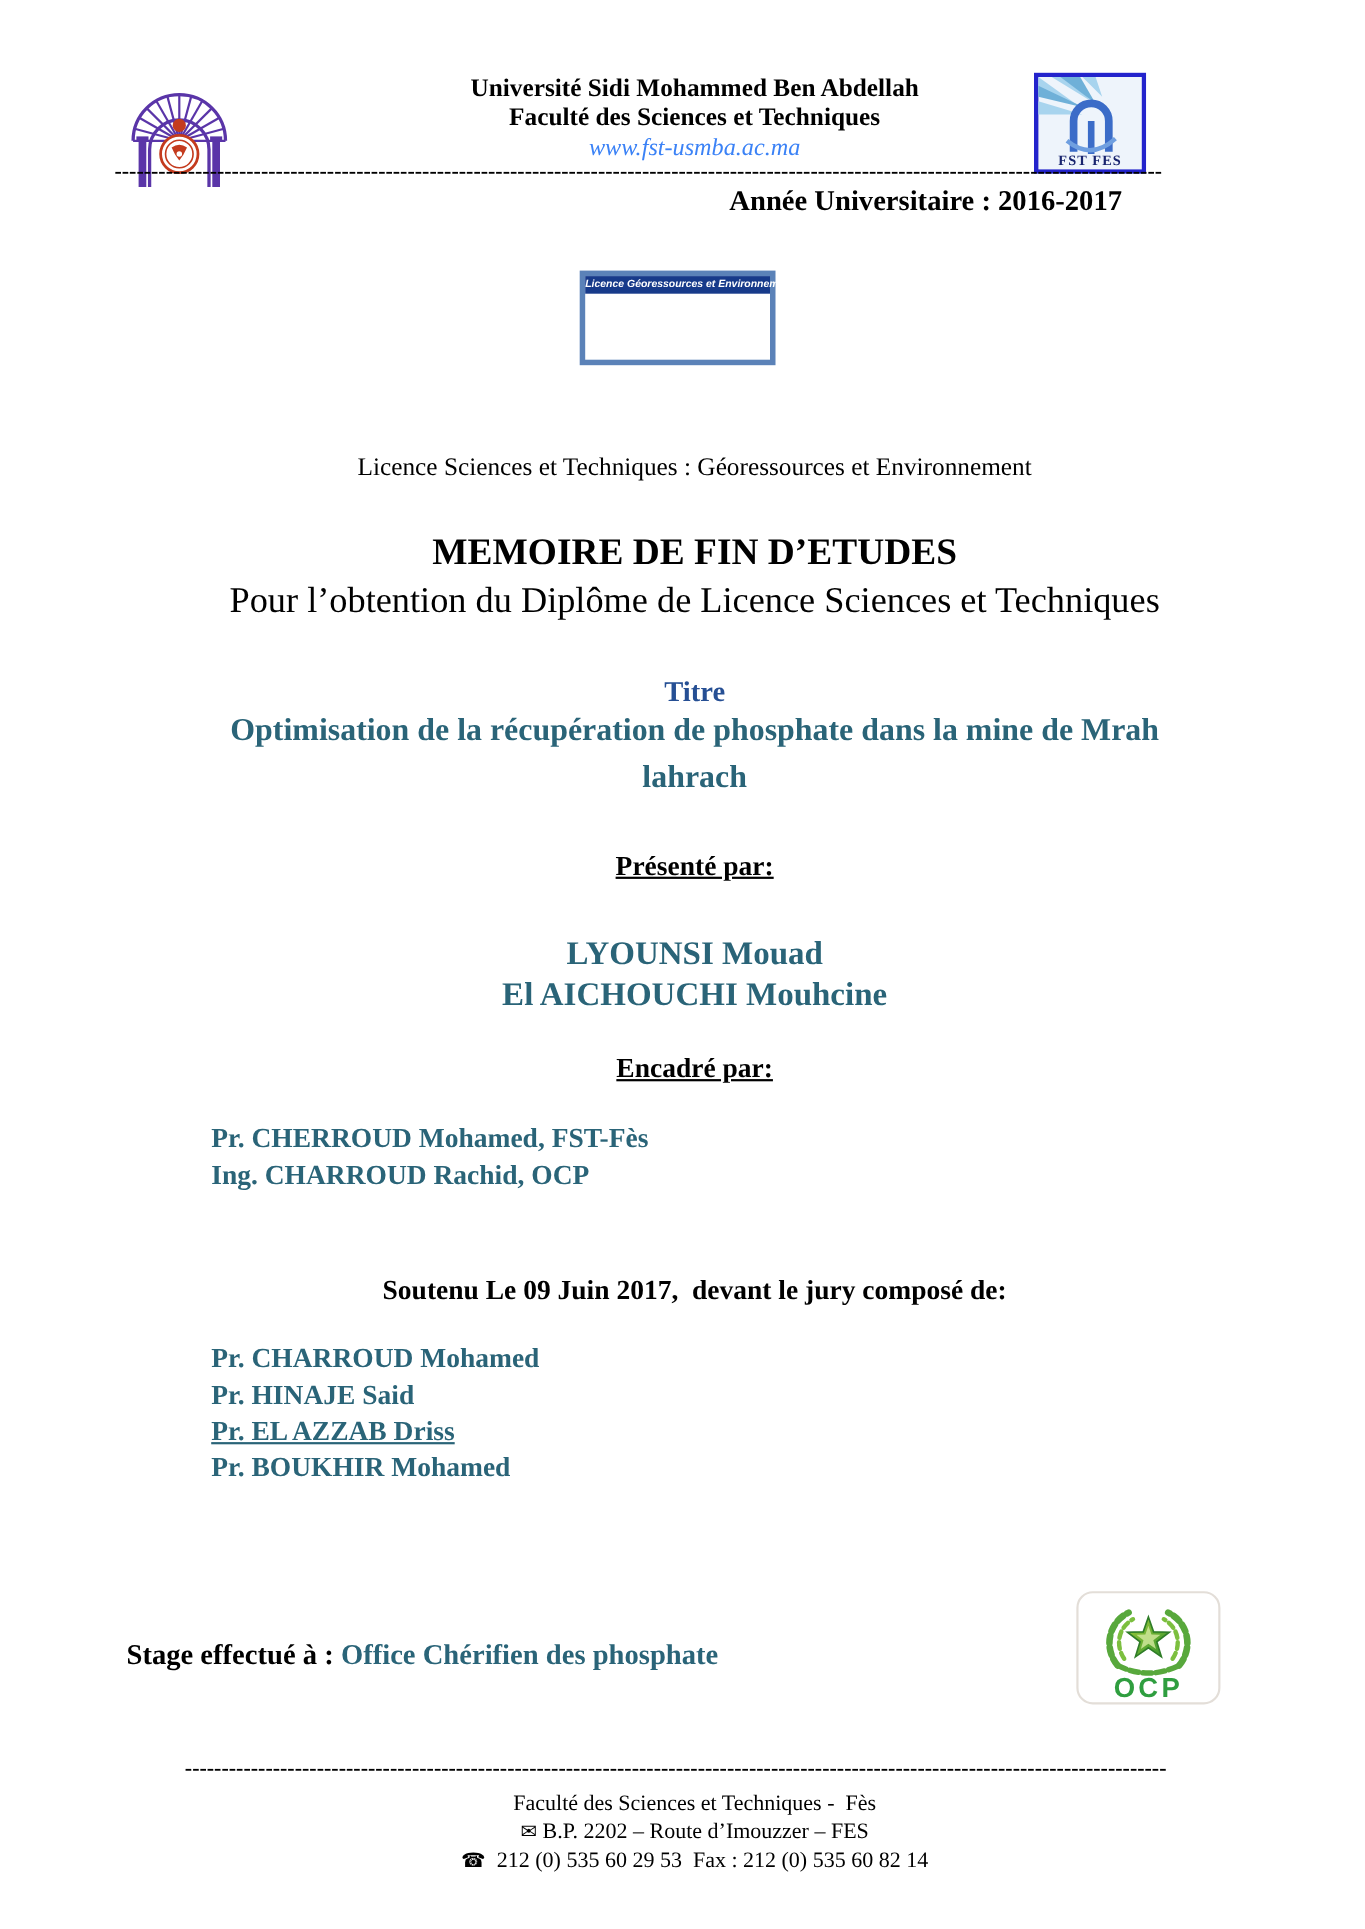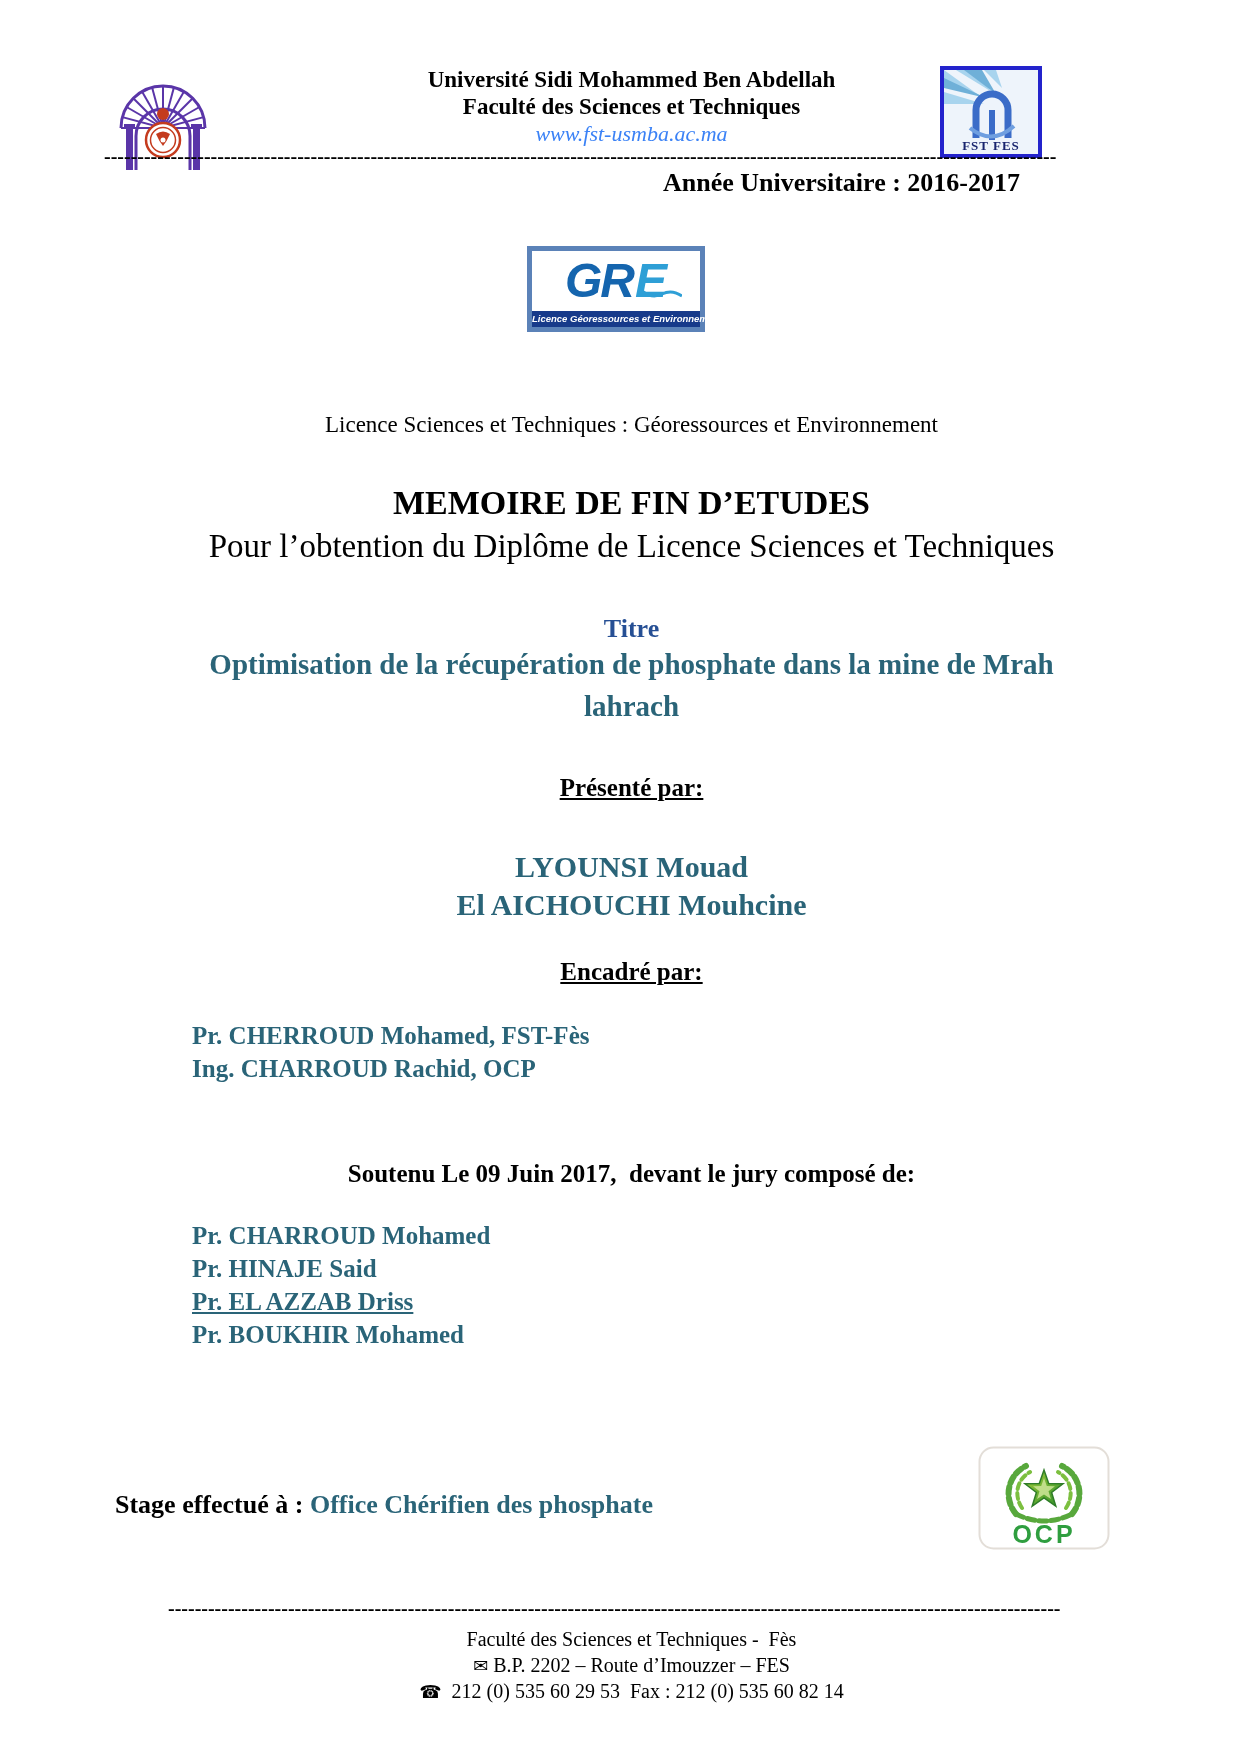--- a/index.html
+++ b/index.html
@@ -117,27 +117,20 @@
     <path d="M52,44 V74" stroke="#3b6cc8" stroke-width="6" fill="none"></path>
     <path d="M30,62 Q52,80 74,60" stroke="#6f9fe0" stroke-width="4" fill="none"></path>
     <text x="51" y="84" text-anchor="middle" font-family="Liberation Serif, serif" font-size="13" font-weight="bold" fill="#18246e" letter-spacing="1">FST FES</text>
   </svg>
 
   <div class="abs divider div-top">----------------------------------------------------------------------------------------------------------------------------------------------------------------</div>
 
   <div class="abs annee">Année Universitaire : 2016-2017</div>
 
   <div class="abs gre">
-    <div class="gre-inner">
-      <span class="gr">GR</span>
-      <span class="e">E</span>
-      <svg class="wave" width="40" height="14" viewBox="0 0 40 14">
-        <path d="M0,4 q10,8 20,3 q10,-5 20,2" stroke="#2e9fd6" stroke-width="3" fill="none"></path>
-      </svg>
-    </div>
     <div class="gre-caption">Licence Géoressources et Environnement</div>
   </div>
 
   <div class="abs centered program">Licence Sciences et Techniques : Géoressources et Environnement</div>
   <div class="abs centered memoire">MEMOIRE DE FIN D’ETUDES</div>
   <div class="abs centered subtitle">Pour l’obtention du Diplôme de Licence Sciences et Techniques</div>
   <div class="abs centered titre">Titre</div>
   <div class="abs centered thesis1">Optimisation de la récupération de phosphate dans la mine de Mrah</div>
   <div class="abs centered thesis2">lahrach</div>
 

